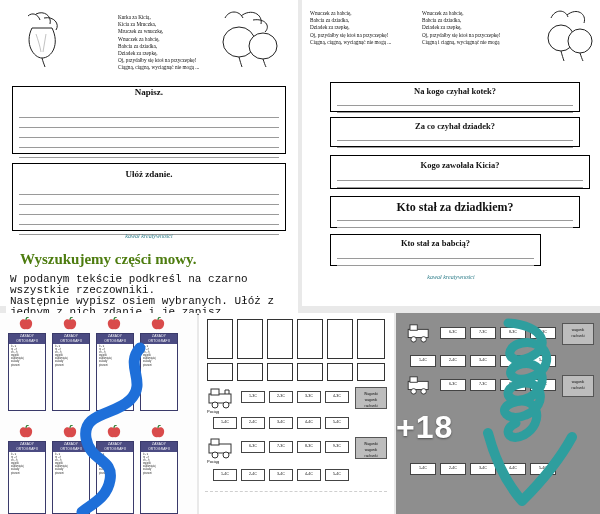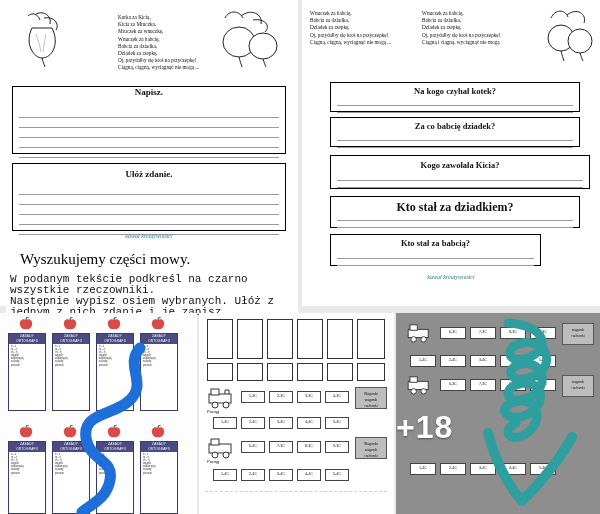--- a/index.html
+++ b/index.html
@@ -57,23 +57,23 @@
     width:100%;
   }
 
   
   #sheet-parts{
     position:absolute;left:6px;top:241px;width:292px;height:72px;
     background:#fff;
   }
   #sheet-parts .h1{
     font-family:"Liberation Serif", serif;
-    font-weight:normal;
+    font-weight:bold;
     font-size:15px;
-    color:#000000;
+    color:#4d7c0f;
     margin:10px 0 6px 14px;
   }
   #sheet-parts .p{
     font-family:Liberation Mono, monospace;
     font-size:11px;
     line-height:11px;
     color:#111;
     margin-left:4px;
     margin-right:10px;
   }
@@ -227,21 +227,21 @@
 
     <div class="box" style="left:28px;top:82px;width:250px;height:30px;">
       <div class="title" style="font-size:8.5px;margin-top:3px;">Na kogo czyhał kotek?</div>
       <div class="lines" style="top:16px;">
         <div class="ln" style="height:6px;"></div>
         <div class="ln" style="height:6px;"></div>
       </div>
     </div>
 
     <div class="box" style="left:28px;top:117px;width:250px;height:30px;">
-      <div class="title" style="font-size:8.5px;margin-top:3px;">Za co babcię dziadek?</div>
+      <div class="title" style="font-size:8.5px;margin-top:3px;">Za co czyhał dziadek?</div>
       <div class="lines" style="top:16px;">
         <div class="ln" style="height:6px;"></div>
         <div class="ln" style="height:6px;"></div>
       </div>
     </div>
 
     <div class="box" style="left:28px;top:155px;width:260px;height:34px;">
       <div class="title" style="font-size:8.5px;margin-top:4px;">Kogo zawołała Kicia?</div>
       <div class="lines" style="top:18px;">
         <div class="ln" style="height:6px;"></div>

